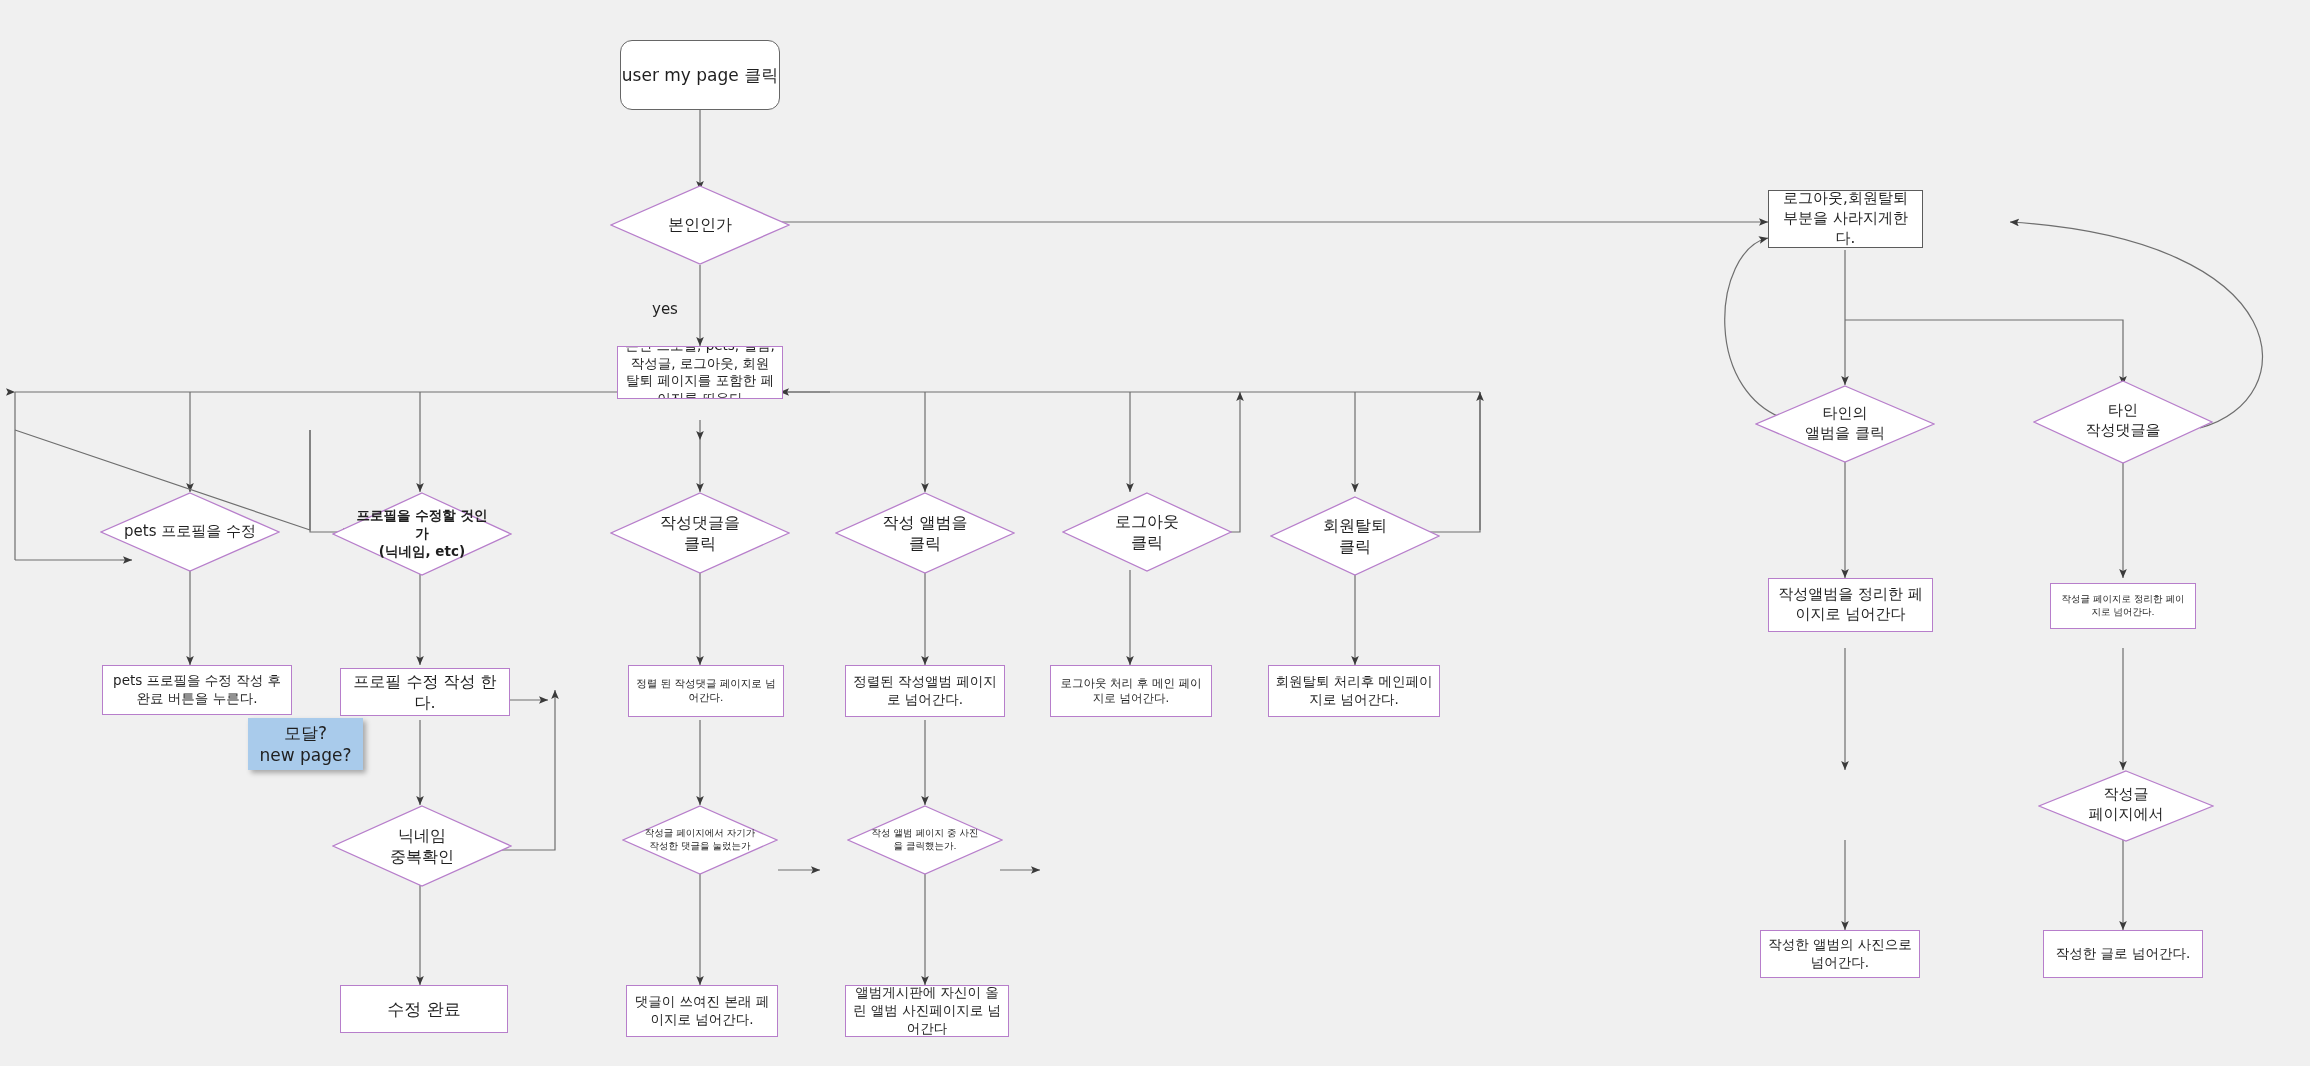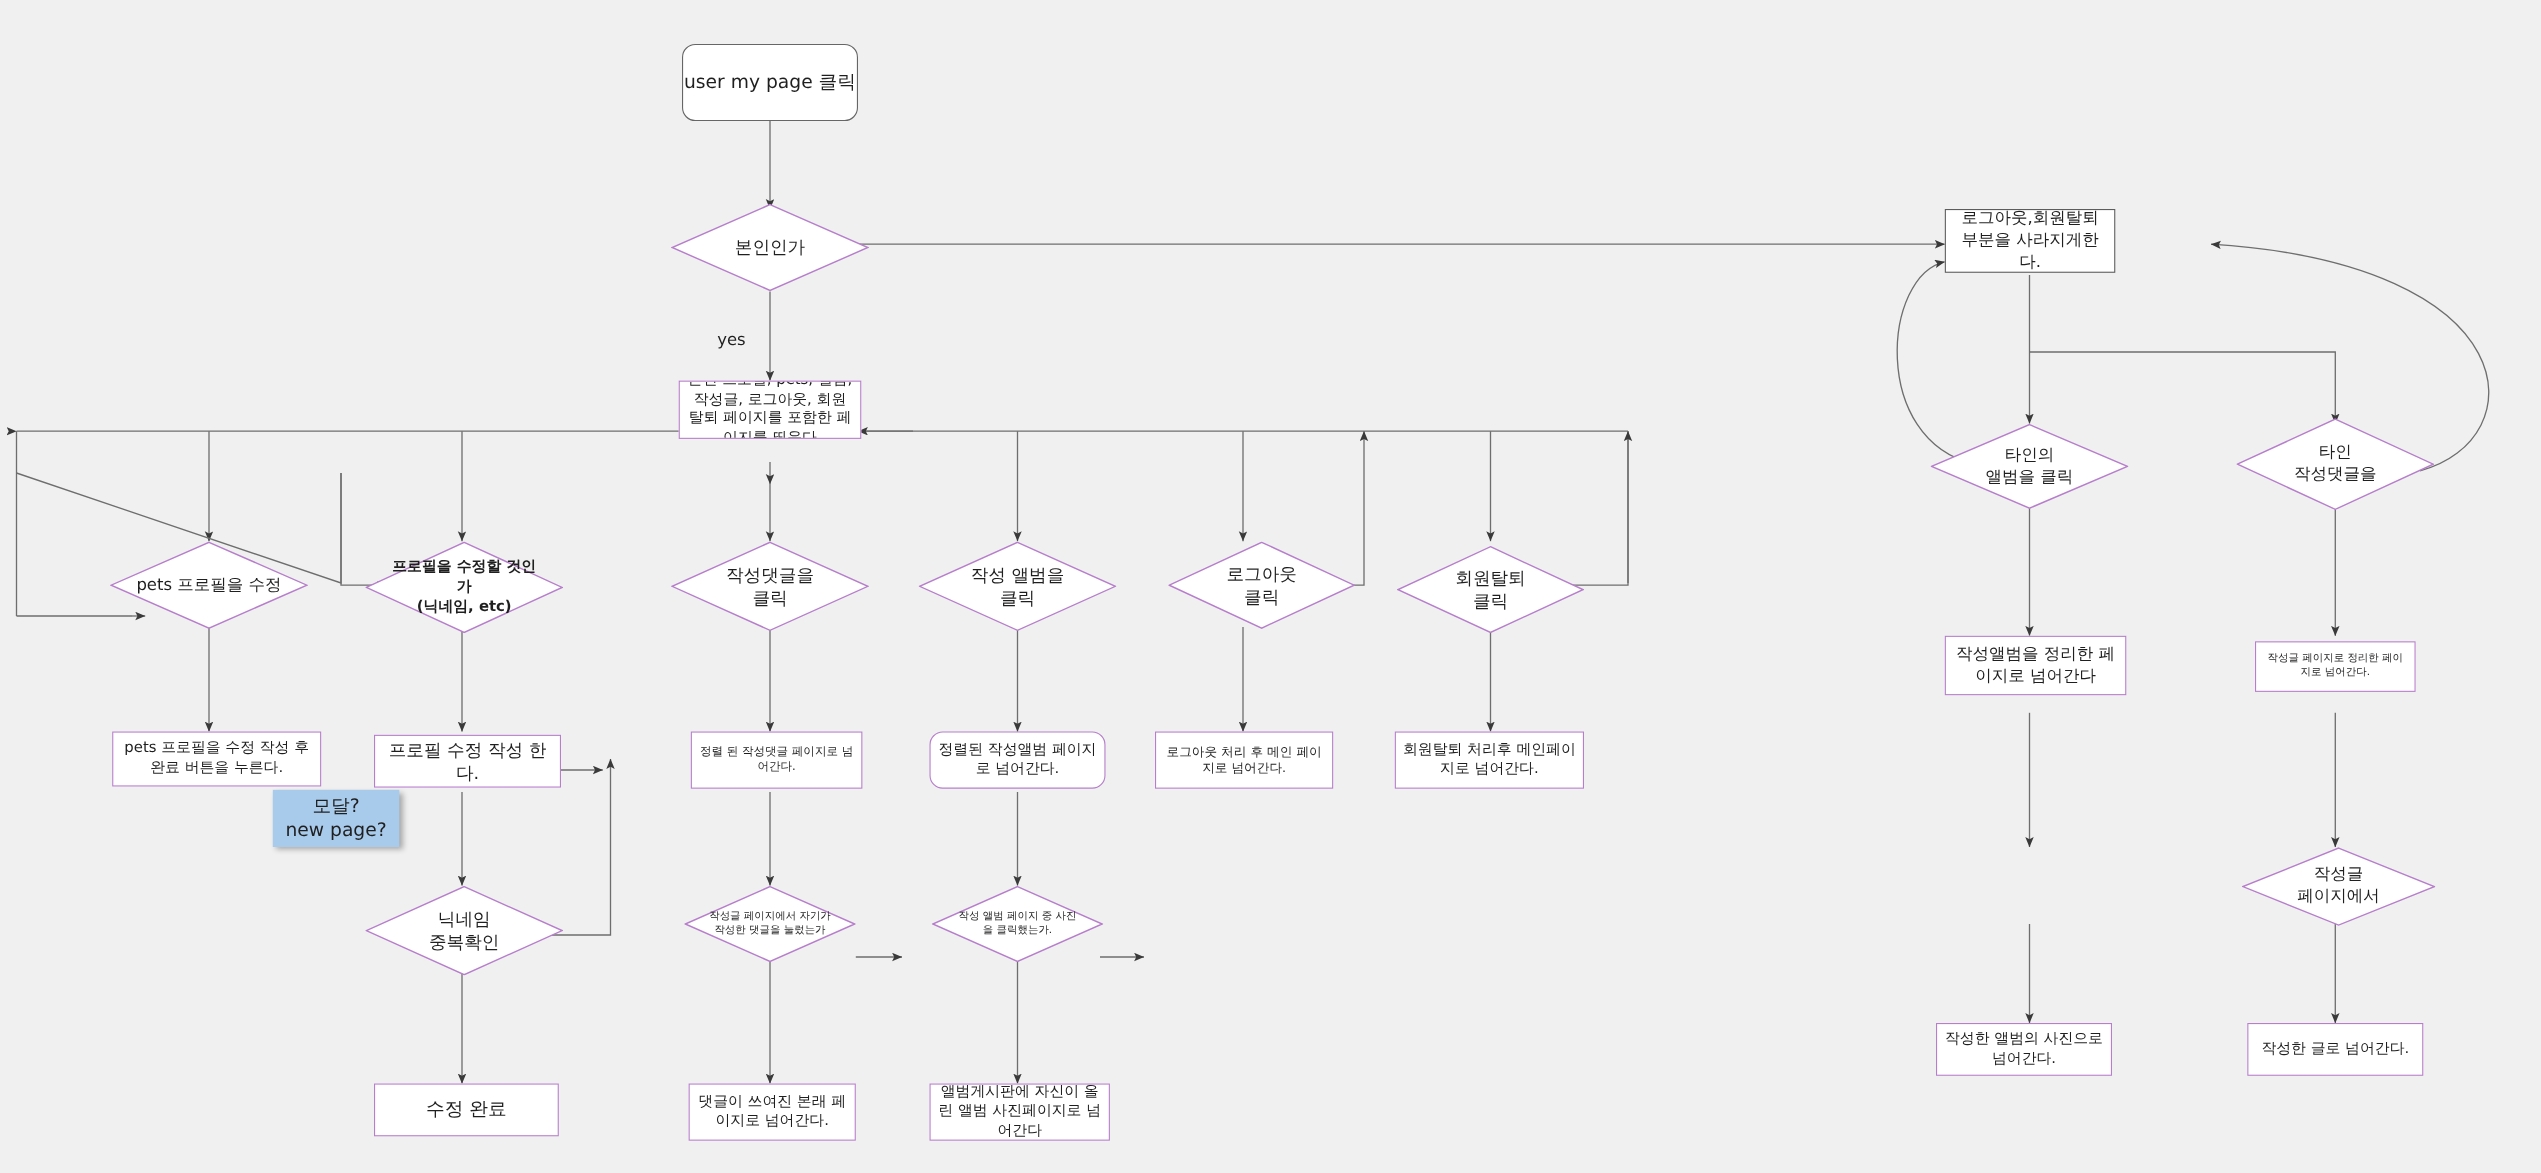--- a/index.html
+++ b/index.html
@@ -253,21 +253,21 @@
     <span>댓글이 쓰여진 본래 페이지로 넘어간다.</span>
   </div>
 
   <div class="node diamond" style="left:835px;top:492px;width:180px;height:82px;">
     <svg class="dshape" viewBox="0 0 180 82" preserveAspectRatio="none">
       <polygon points="90,1 179,41 90,81 1,41" fill="#fff" stroke="#b77ecb" stroke-width="1.3"></polygon>
     </svg>
     <span class="dlabel t16" style="white-space:pre-line;">작성 앨범을
 클릭</span>
   </div>
-  <div class="node rect t13" style="left:845px;top:665px;width:160px;height:52px;padding:3px 6px;border-radius:12px;">
+  <div class="node rect t13" style="left:845px;top:665px;width:160px;height:52px;padding:3px 6px;">
     <span>정렬된 작성앨범 페이지로 넘어간다.</span>
   </div>
   <div class="node diamond" style="left:847px;top:805px;width:156px;height:70px;">
     <svg class="dshape" viewBox="0 0 156 70" preserveAspectRatio="none">
       <polygon points="78,1 155,35 78,69 1,35" fill="#fff" stroke="#b77ecb" stroke-width="1.3"></polygon>
     </svg>
     <span class="dlabel t9">작성 앨범 페이지 중 사진을 클릭했는가.</span>
   </div>
   <div class="node rect t13" style="left:845px;top:985px;width:164px;height:52px;padding:3px 6px;">
     <span>앨범게시판에 자신이 올린 앨범 사진페이지로 넘어간다</span>

